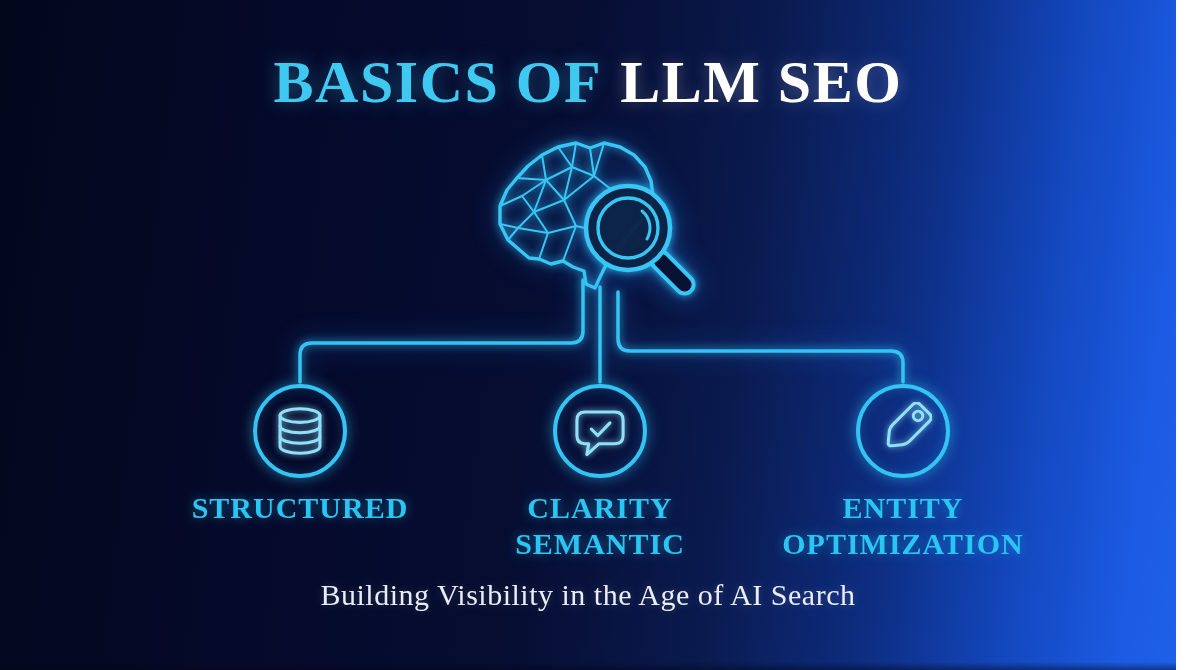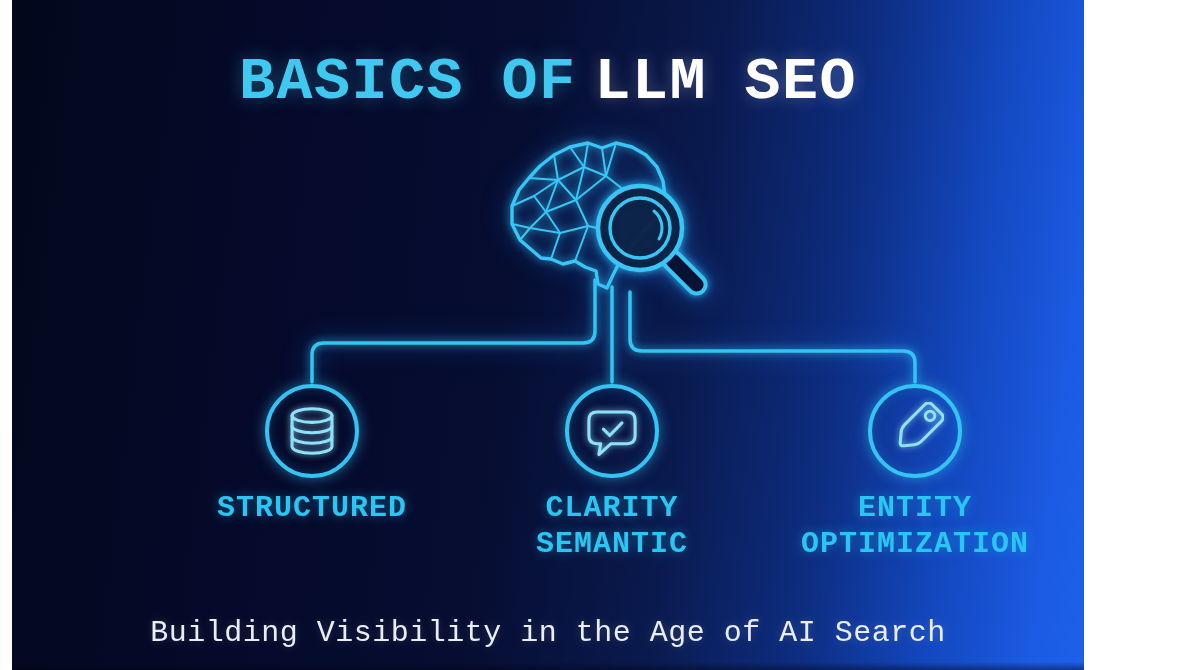--- a/index.html
+++ b/index.html
@@ -1,30 +1,29 @@
 <!DOCTYPE html>
 <html><head>
 <meta charset="utf-8">
 <style>
   html,body{margin:0;padding:0;}
   .canvas{
     position:relative;
-    width:1072px;height:670px;
+    width:1176px;height:670px;
     overflow:hidden;
-    font-family:Liberation Mono, monospace;
+    font-family:Liberation Serif, serif;
     background:linear-gradient(97deg,
       #03071c 0%,
       #050a2b 26%,
       #060d31 46%,
       #0a1a4e 62%,
       #0d2d80 75%,
       #1347bd 86%,
       #1c5ce5 96%,
       #1e60e8 100%);
-    margin-left:12px;
   }
   .canvas::after{ 
     content:"";position:absolute;left:0;bottom:0;width:100%;height:8px;
     background:linear-gradient(to bottom,rgba(2,5,20,0),rgba(2,5,20,.45));
     pointer-events:none;
   }
   .title{
     position:absolute;top:52px;left:0;width:100%;
     margin:0;text-align:center;
     font-size:60px;font-weight:800;letter-spacing:1.5px;line-height:1;
@@ -51,21 +50,21 @@
   .ring-3{left:856px;top:384px;}
   .node-label{
     position:absolute;top:490px;width:320px;text-align:center;
     color:#29c6f4;font-size:30px;font-weight:800;letter-spacing:1px;line-height:1.2;
     text-shadow:0 0 12px rgba(41,198,244,.45);
   }
   .label-1{left:140px;}
   .label-2{left:440px;}
   .label-3{left:743px;text-align:center;}
   .caption{
-    position:absolute;top:616px;left:0;width:100%;text-align:center;
+    position:absolute;top:578px;left:0;width:100%;text-align:center;
     color:#e9edf6;font-size:30px;font-weight:400;letter-spacing:.5px;
     text-shadow:0 0 10px rgba(233,237,246,.2);
   }
 </style>
 </head>
 <body>
 
 <div class="canvas">
 
   <h1 class="title"><span class="accent">BASICS OF</span><span class="rest">LLM SEO</span></h1>

